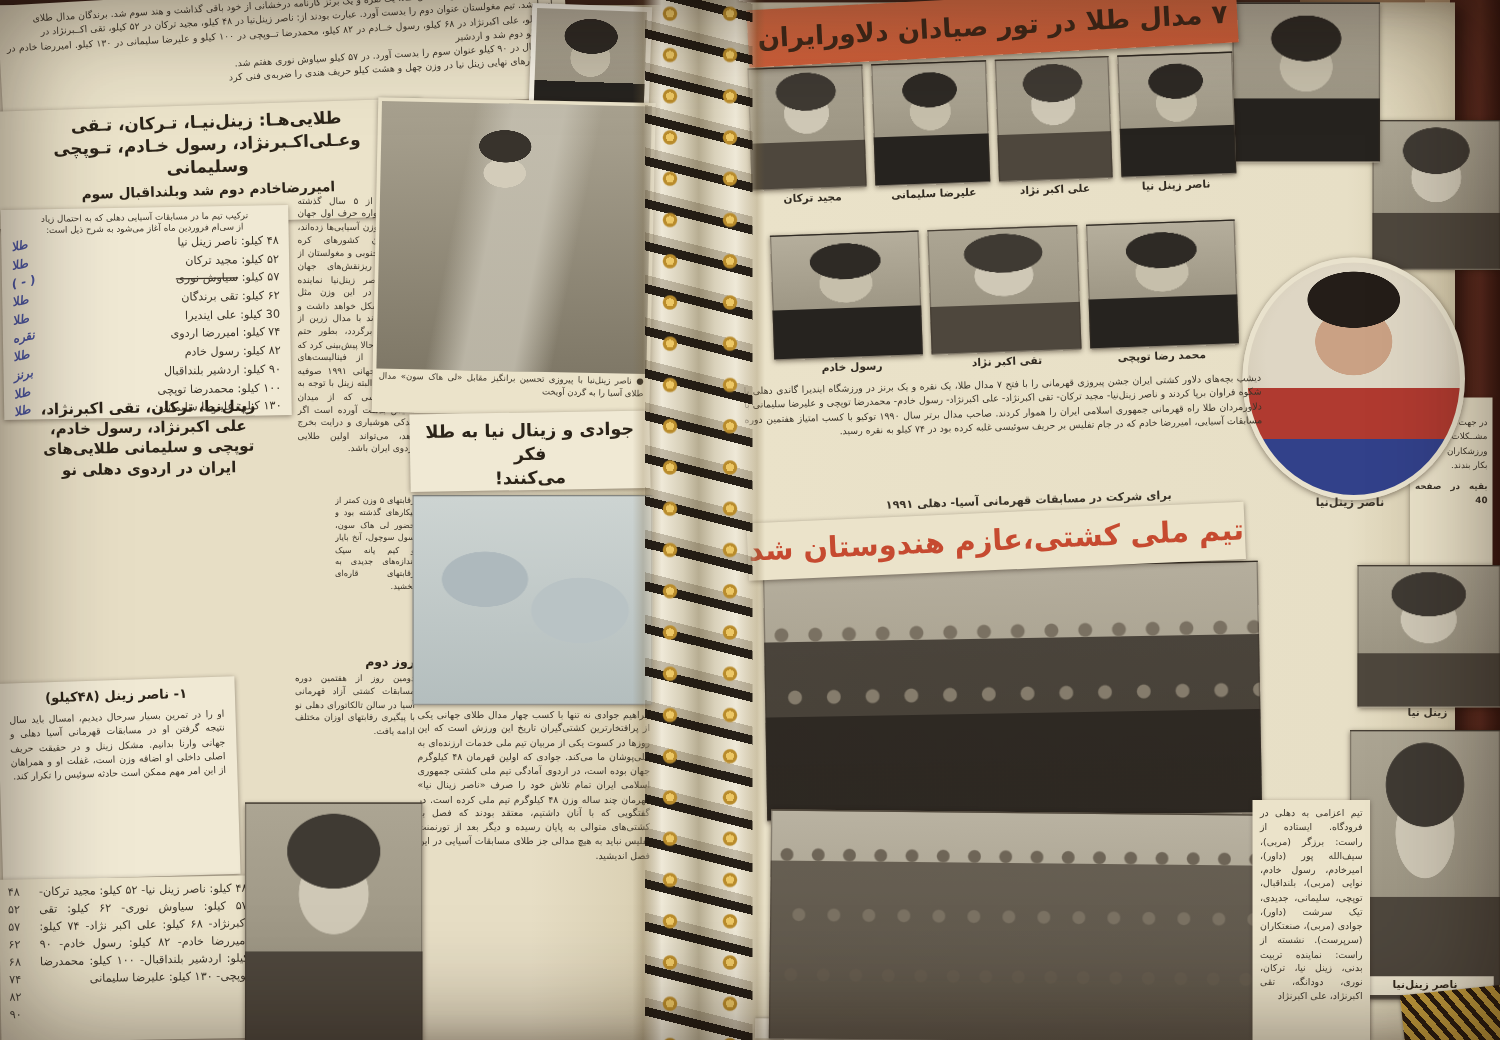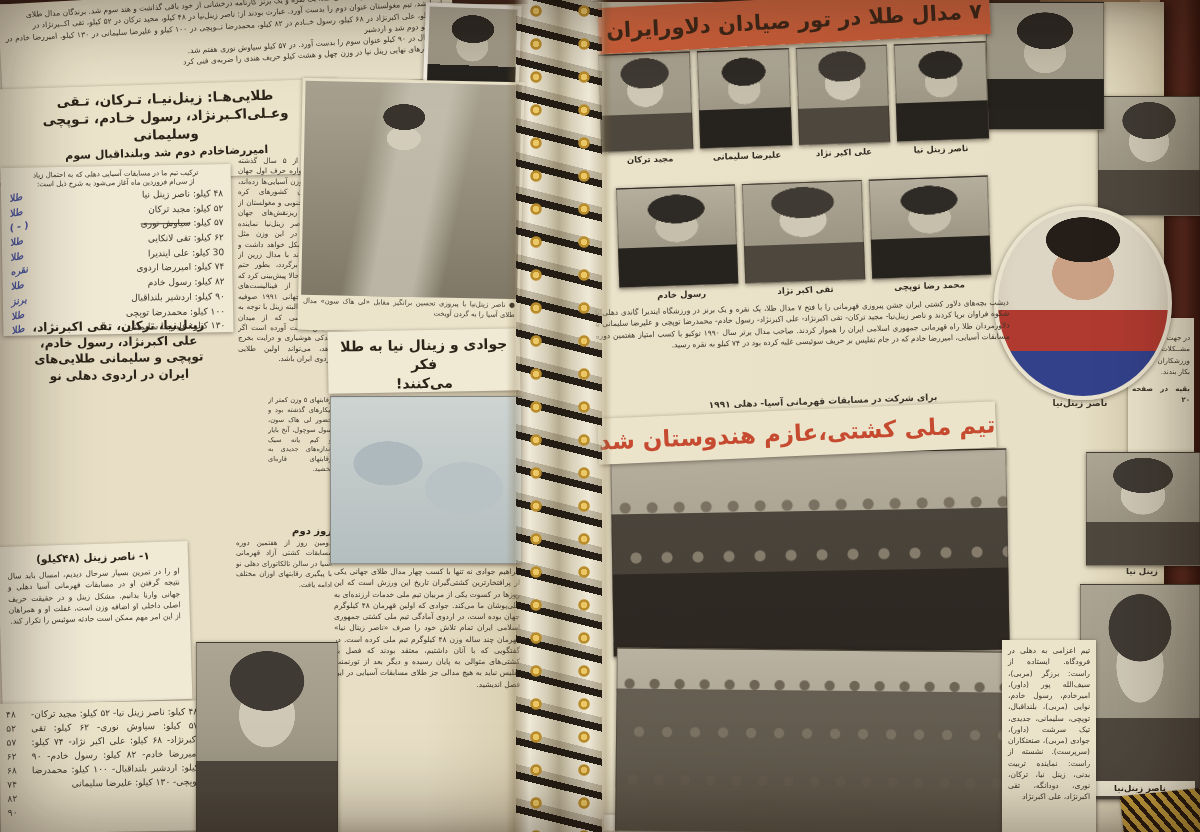--- a/index.html
+++ b/index.html
@@ -131,21 +131,21 @@
       </div>
     <div class="mrow">
         <span><span>۵۲ کیلو:</span> <span>مجید ترکان</span></span>
         <span class="hw">طلا</span>
       </div>
     <div class="mrow">
         <span><span>۵۷ کیلو:</span> <span class="strike">سیاوش نوری</span></span>
         <span class="hw">( - )</span>
       </div>
     <div class="mrow">
-        <span><span>۶۲ کیلو:</span> <span>تقی لانکایی</span></span>
+        <span><span>۶۲ کیلو:</span> <span>تقی برندگان</span></span>
         <span class="hw">طلا</span>
       </div>
     <div class="mrow">
         <span><span>30 کیلو:</span> <span>علی ایندیرا</span></span>
         <span class="hw">طلا</span>
       </div>
     <div class="mrow">
         <span><span>۷۴ کیلو:</span> <span>امیررضا اردوی</span></span>
         <span class="hw">نقره</span>
       </div>
@@ -248,21 +248,21 @@
 
   <div class="abs fa" style="left:692px;top:396px;width:262px;height:14px;font-size:9px;font-weight:bold;text-align:center;transform:rotate(-2deg);z-index:5;">برای شرکت در مسابقات قهرمانی آسیا- دهلی ۱۹۹۱</div>
 
   <div class="abs clip redline" style="left:598px;top:410px;width:398px;height:46px;line-height:46px;transform:rotate(-2.5deg);z-index:5;">تیم ملی کشتی،عازم هندوستان شد</div>
 
   <div class="abs clip fa pre" style="left:1128px;top:318px;width:66px;height:140px;font-size:7px;line-height:1.6;padding:4px;box-sizing:border-box;z-index:3;">
     <span class="pre">در جهت رفع
 مشــکلات
 ورزشکاران
 بکار بندند.</span>
-    <div style="font-weight:bold;margin-top:6px;">بقیه در صفحه ۲۰</div>
+    <div style="font-weight:bold;margin-top:6px;">بقیه در صفحه 40</div>
   </div>
 
   <div class="abs ph ph-suits" style="left:612px;top:452px;width:394px;height:200px;transform:rotate(-1deg);z-index:4;"></div>
   <div class="abs ph ph-track" style="left:616px;top:650px;width:478px;height:182px;transform:rotate(.6deg);z-index:4;"></div>
 
   <div class="abs ph face-dark" style="left:986px;top:2px;width:116px;height:126px;z-index:3;"></div>
   <div class="abs ph face-bw" style="left:1098px;top:96px;width:100px;height:118px;z-index:2;"></div>
   <div class="abs circle-photo" style="left:994px;top:206px;width:170px;height:186px;z-index:3;"></div>
   <div class="abs fa" style="left:1024px;top:398px;width:112px;height:14px;font-size:9px;font-weight:bold;text-align:center;z-index:4;">ناصر زینل‌نیا</div>
 

